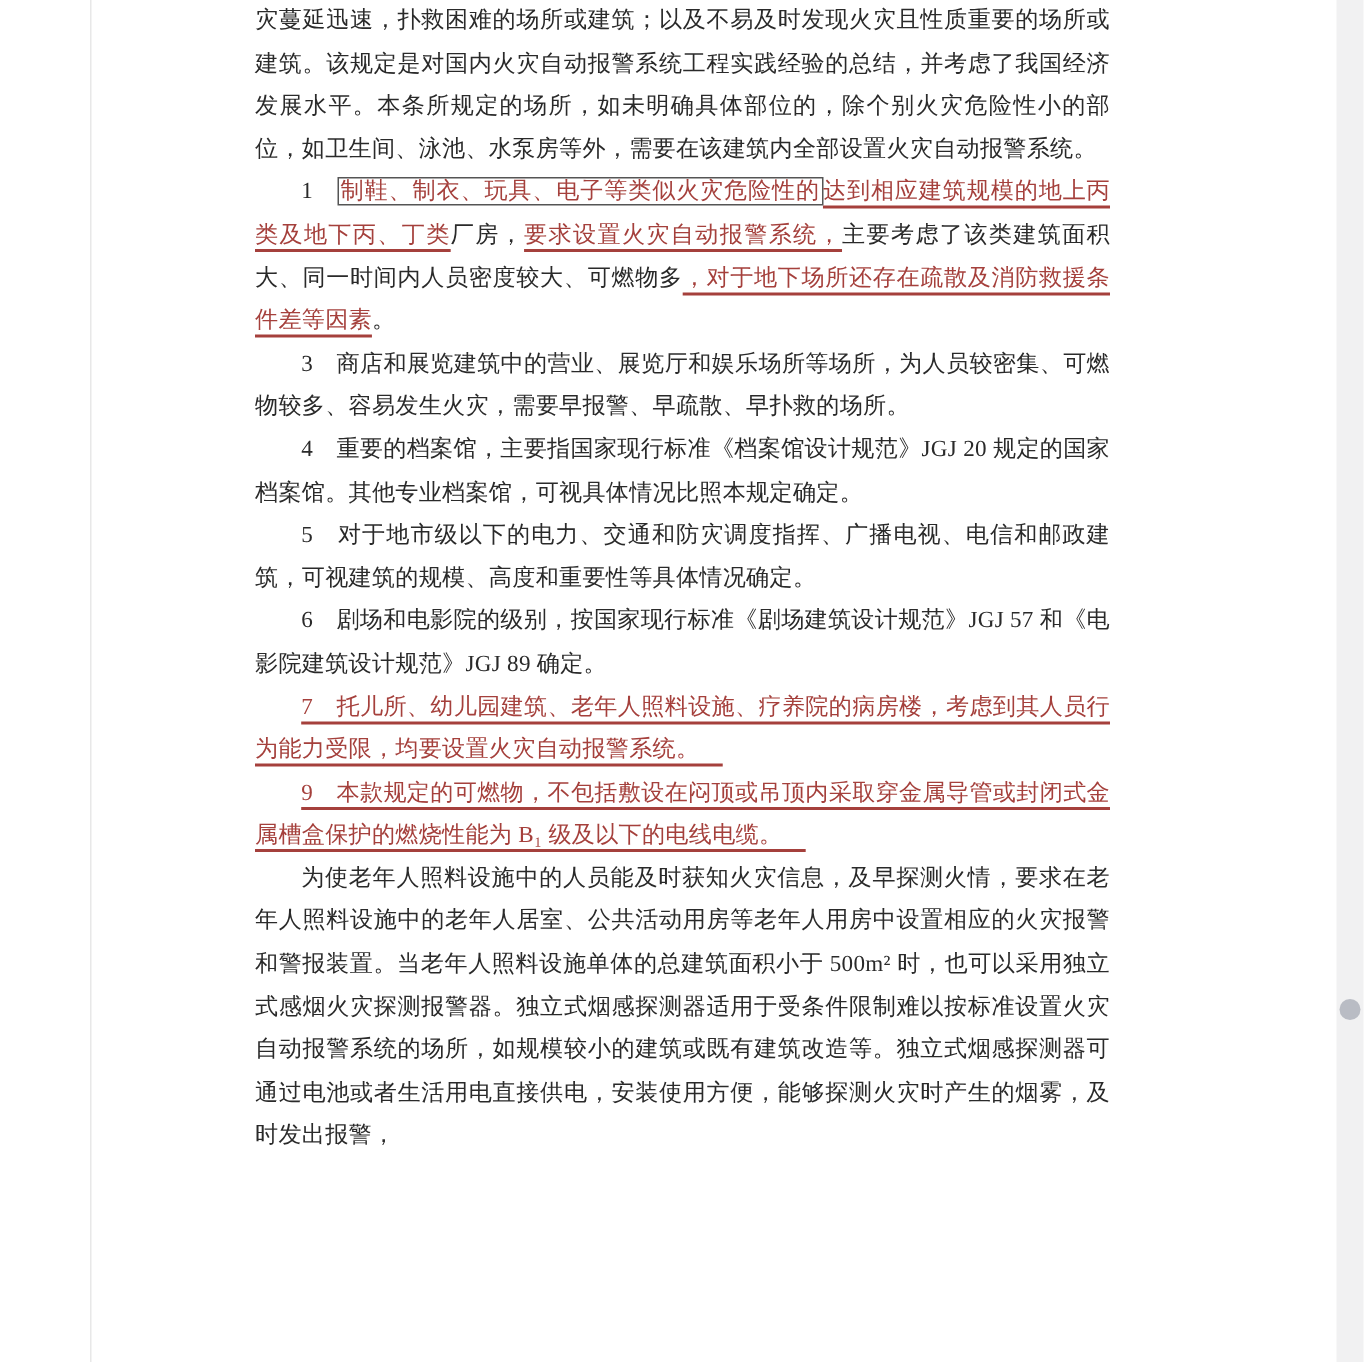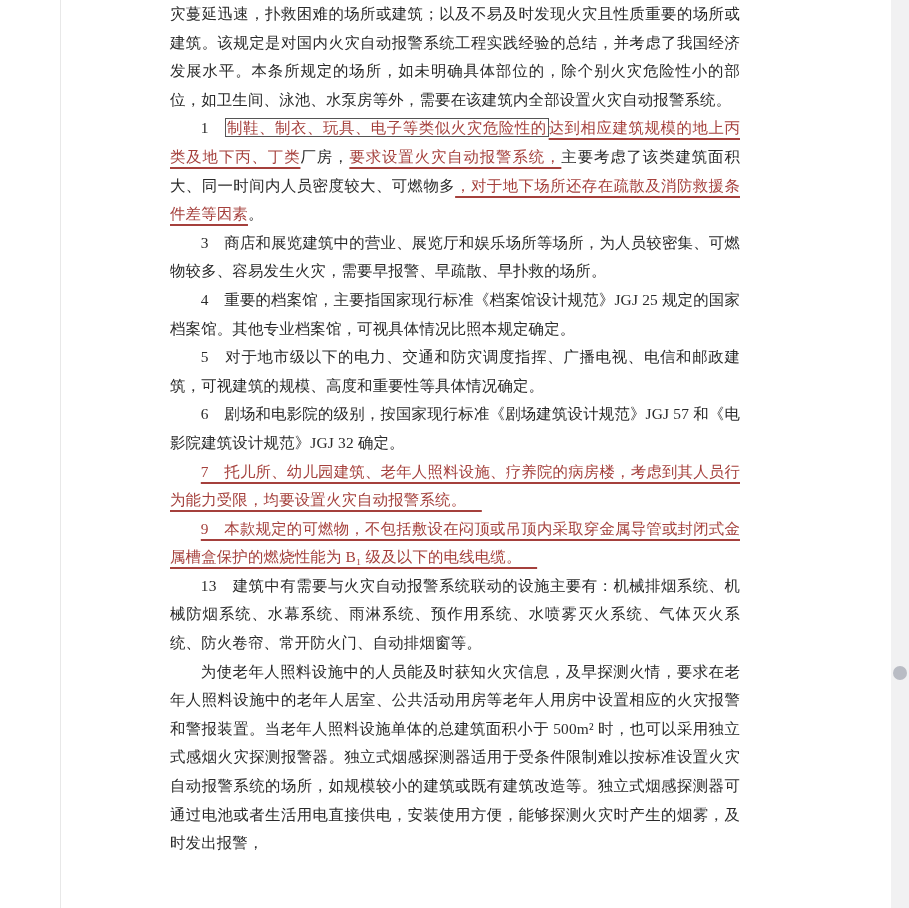--- a/index.html
+++ b/index.html
@@ -49,25 +49,24 @@
 </style>
 </head>
 <body>
 
 <div class="page">
   <div class="edge-line"></div>
   <div class="doc">
       <p><span class="seg-normal">灾蔓延迅速，扑救困难的场所或建筑；以及不易及时发现火灾且性质重要的场所或建筑。该规定是对国内火灾自动报警系统工程实践经验的总结，并考虑了我国经济发展水平。本条所规定的场所，如未明确具体部位的，除个别火灾危险性小的部位，如卫生间、泳池、水泵房等外，需要在该建筑内全部设置火灾自动报警系统。</span></p>
       <p class="indent"><span class="seg-normal">1　</span><span class="seg-red-box">制鞋、制衣、玩具、电子等类似火灾危险性的</span><span class="seg-red-underline">达到相应建筑规模的地上丙类及地下丙、丁类</span><span class="seg-normal">厂房，</span><span class="seg-red-underline">要求设置火灾自动报警系统，</span><span class="seg-normal">主要考虑了该类建筑面积大、同一时间内人员密度较大、可燃物多</span><span class="seg-red-underline">，对于地下场所还存在疏散及消防救援条件差等因素</span><span class="seg-normal">。</span></p>
       <p class="indent"><span class="seg-normal">3　商店和展览建筑中的营业、展览厅和娱乐场所等场所，为人员较密集、可燃物较多、容易发生火灾，需要早报警、早疏散、早扑救的场所。</span></p>
-      <p class="indent"><span class="seg-normal">4　重要的档案馆，主要指国家现行标准《档案馆设计规范》JGJ 25 规定的国家档案馆。其他专业档案馆，可视具体情况比照本规定确定。</span></p>
+      <p class="indent"><span class="seg-normal">4　重要的档案馆，主要指国家现行标准《档案馆设计规范》JGJ 20 规定的国家档案馆。其他专业档案馆，可视具体情况比照本规定确定。</span></p>
       <p class="indent"><span class="seg-normal">5　对于地市级以下的电力、交通和防灾调度指挥、广播电视、电信和邮政建筑，可视建筑的规模、高度和重要性等具体情况确定。</span></p>
-      <p class="indent"><span class="seg-normal">6　剧场和电影院的级别，按国家现行标准《剧场建筑设计规范》JGJ 57 和《电影院建筑设计规范》JGJ 32 确定。</span></p>
+      <p class="indent"><span class="seg-normal">6　剧场和电影院的级别，按国家现行标准《剧场建筑设计规范》JGJ 57 和《电影院建筑设计规范》JGJ 89 确定。</span></p>
       <p class="indent"><span class="seg-red-underline">7　托儿所、幼儿园建筑、老年人照料设施、疗养院的病房楼，考虑到其人员行为能力受限，均要设置火灾自动报警系统。　</span></p>
       <p class="indent"><span class="seg-red-underline">9　本款规定的可燃物，不包括敷设在闷顶或吊顶内采取穿金属导管或封闭式金属槽盒保护的燃烧性能为 B₁ 级及以下的电线电缆。　</span></p>
-      <p class="indent"><span class="seg-normal">13　建筑中有需要与火灾自动报警系统联动的设施主要有：机械排烟系统、机械防烟系统、水幕系统、雨淋系统、预作用系统、水喷雾灭火系统、气体灭火系统、防火卷帘、常开防火门、自动排烟窗等。</span></p>
       <p class="indent"><span class="seg-normal">为使老年人照料设施中的人员能及时获知火灾信息，及早探测火情，要求在老年人照料设施中的老年人居室、公共活动用房等老年人用房中设置相应的火灾报警和警报装置。当老年人照料设施单体的总建筑面积小于 500m² 时，也可以采用独立式感烟火灾探测报警器。独立式烟感探测器适用于受条件限制难以按标准设置火灾自动报警系统的场所，如规模较小的建筑或既有建筑改造等。独立式烟感探测器可通过电池或者生活用电直接供电，安装使用方便，能够探测火灾时产生的烟雾，及时发出报警，</span></p>
     </div>
 </div>
 
 <div class="scrollbar">
   <div class="scroll-thumb" style="top: 666px;"></div>
 </div>
 
 </body></html>

